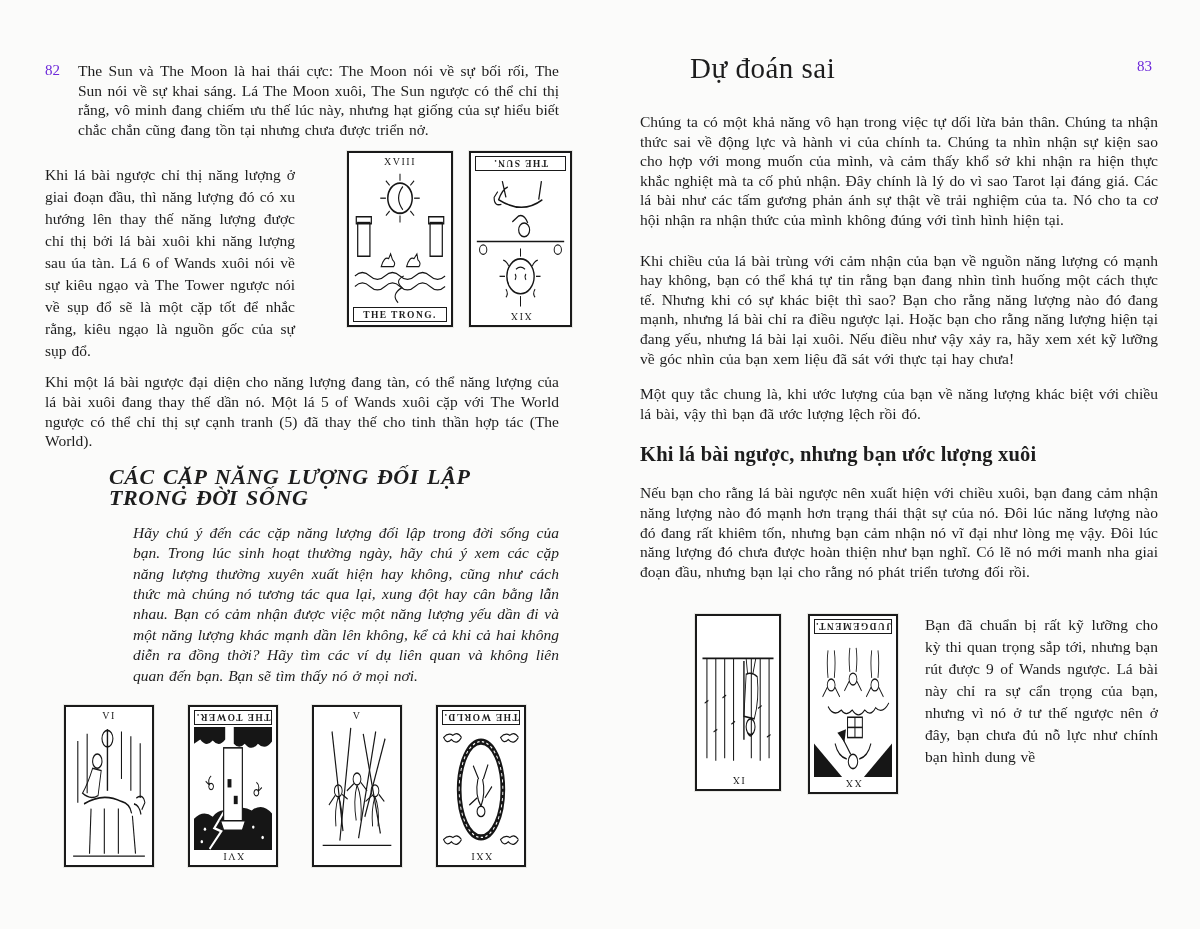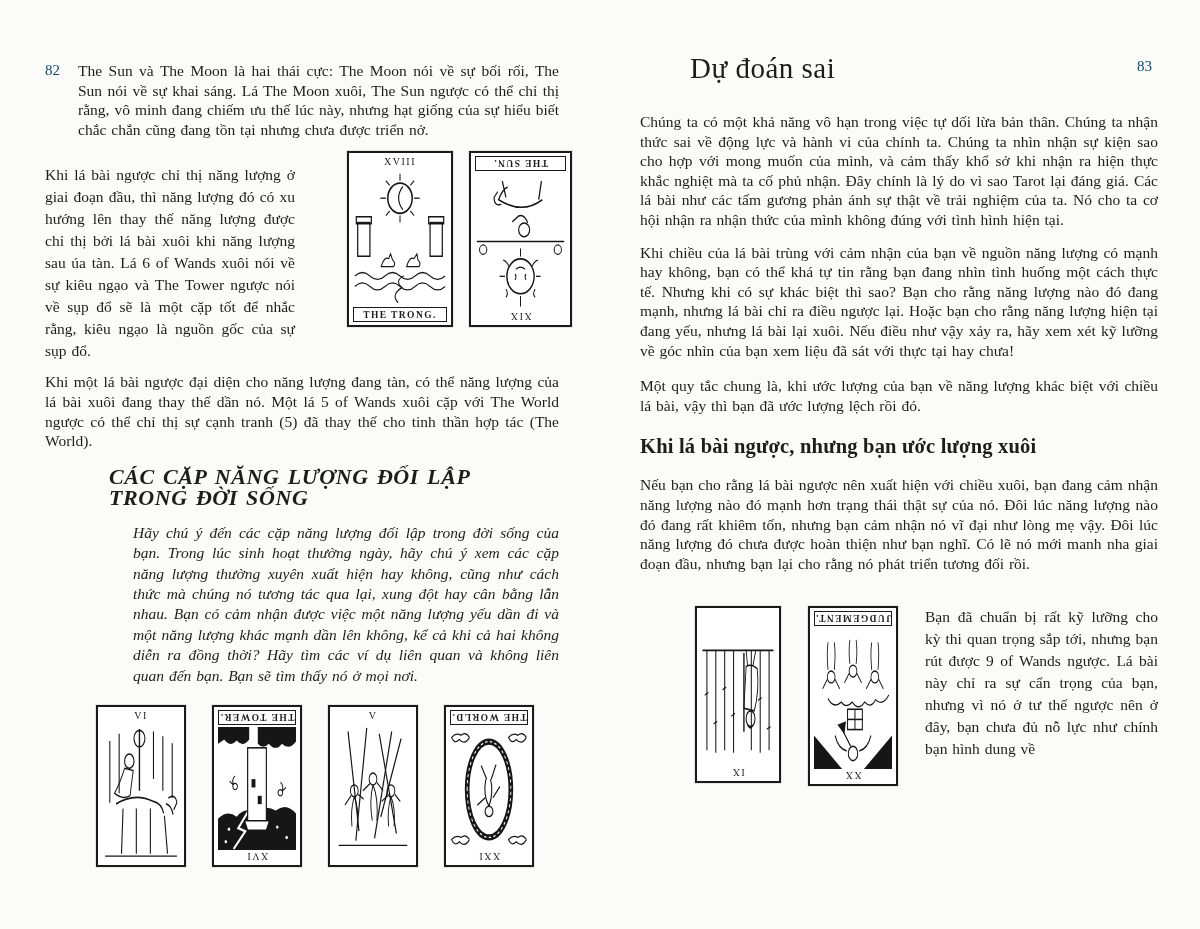--- a/index.html
+++ b/index.html
@@ -21,21 +21,21 @@
     text-align:justify;
     word-spacing:1px;
     font-family:Liberation Serif, serif;
   }
   p.colcopy {
     font-size:15.5px;
     line-height:22px;
     text-align:justify;
     word-spacing:1px;
   }
-  .page-num { font-size:15px; color:#0c4a6e; }
+  .page-num { font-size:15px; color:#6d28d9; }
 
   
   .first-para-row { display:flex; margin-top:61px; }
   .first-para-row .page-num { width:33px; flex:0 0 33px; padding-top:1px; }
   .wrap-row { display:flex; margin-top:25px; }
   .wrap-row .coltext { width:250px; flex:0 0 250px; }
   .cards-top { display:flex; gap:16px; margin-left:4px; margin-top:-13px;padding-left:48px; }
   .para3 { margin-top:10px; }
   .section-heading {
     margin:15px 0 0 64px;
@@ -49,28 +49,28 @@
   }
   .italic-para {
     margin:14px 0 0 88px;
     width:426px;
     font-style:italic;
     font-size:15.5px;
     line-height:20.4px;
     text-align:justify;
     word-spacing:1px;
   }
-  .cards-bottom { display:flex; gap:26px; margin:19px 0 0 51px; }
+  .cards-bottom { display:flex; gap:34px; margin:19px 0 0 19px; }
 
   
   .header-row { position:relative; margin-top:52px; height:42px; }
   .chapter-title { margin-left:50px; font-size:29px; font-weight:normal; letter-spacing:.5px; }
   .header-row .page-num { position:absolute; right:6px; top:6px; }
   .rp1 { margin-top:18px; }
-  .rp2 { margin-top:13px; }
+  .rp2 { margin-top:21px; }
   .rp3 { margin-top:16px; }
   .subheading { margin-top:20px; text-align:left; font-size:20.5px; font-weight:bold; letter-spacing:.2px; }
   .rp4 { margin-top:17px; }
   .bottom-row { display:flex; gap:27px; margin-top:33px; padding-left:55px; }
   .bottom-row .coltext { width:233px; flex:0 0 233px; }
 
   
   .tarot-card {
     background:#fff;
     border:2px solid #1a1a1a;

